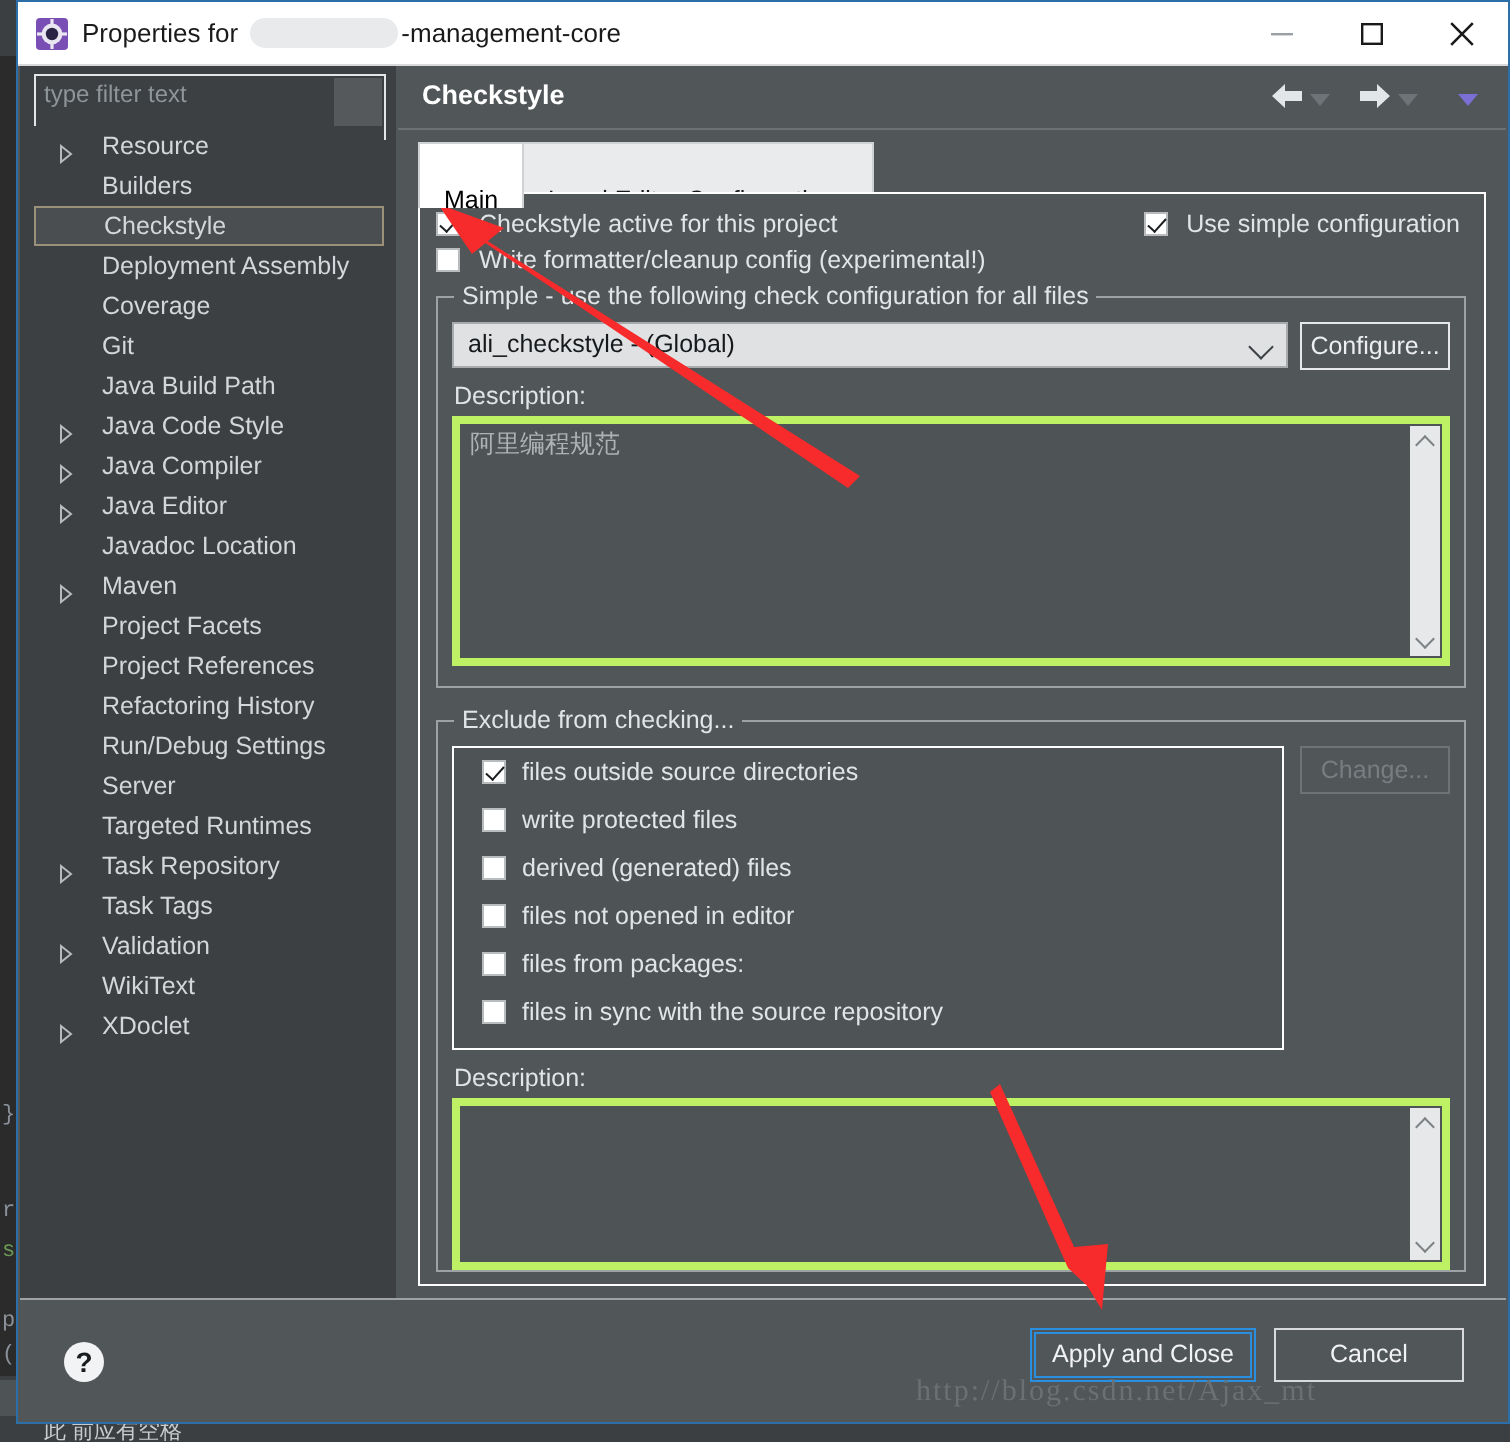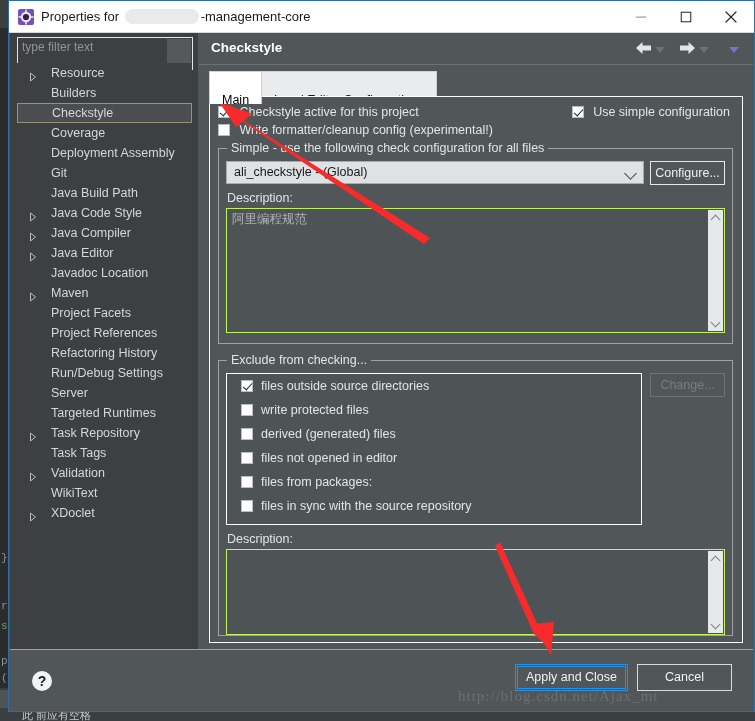--- a/index.html
+++ b/index.html
@@ -110,21 +110,21 @@
   .combo .chev{position:absolute;right:8px;top:7px;width:8px;height:8px;
     border-right:1.6px solid #3d4143;border-bottom:1.6px solid #3d4143;transform:rotate(45deg);}
   .btn{
     position:absolute;background:#515659;border:1px solid #e6e8ea;box-sizing:border-box;
     color:#eceef0;font-size:12.5px;text-align:center;white-space:nowrap;
   }
   .btn.disabled{border-color:#6e7376;color:#787d80;}
   .lbl-static{position:absolute;font-size:12.5px;color:#e2e5e7;white-space:nowrap;}
 
   .textarea{
-    position:absolute;background:#4e5356;border:1px solid #bef264;box-sizing:border-box;
+    position:absolute;background:#4e5356;border:4px solid #bef264;box-sizing:border-box;
   }
   .textarea .txt{position:absolute;left:5px;top:2px;font-size:12.5px;color:#aeb2b5;}
   .vscroll{position:absolute;right:1px;top:1px;bottom:1px;width:15px;background:#e6e8ea;}
   .vscroll .up,.vscroll .dn{position:absolute;left:0;width:15px;height:15px;}
   .vscroll .up{top:0;} .vscroll .dn{bottom:0;}
   .vscroll .chev{position:absolute;left:4px;width:6px;height:6px;border-left:1.5px solid #7d8285;border-top:1.5px solid #7d8285;}
   .vscroll .up .chev{top:6px;transform:rotate(45deg);}
   .vscroll .dn .chev{top:3px;transform:rotate(225deg);}
 
   .listbox{
@@ -204,22 +204,22 @@
     <div class="filterbox">
       <span class="ph">type filter text</span>
       <span class="nub"></span>
     </div>
     <div class="tree" id="tree-container">
         <div class="tree-item"><span class="tri-outline"><svg width="8" height="10" viewBox="0 0 8 10">
               <path d="M1.5,1 L6.5,5 L1.5,9 Z" fill="none" stroke="#b7babc" stroke-width="1"></path>
             </svg></span><span>Resource</span></div>
         <div class="tree-item"><span>Builders</span></div>
         <div class="tree-item sel"><span>Checkstyle</span></div>
+        <div class="tree-item"><span>Deployment Assembly</span></div>
         <div class="tree-item"><span>Coverage</span></div>
-        <div class="tree-item"><span>Deployment Assembly</span></div>
         <div class="tree-item"><span>Git</span></div>
         <div class="tree-item"><span>Java Build Path</span></div>
         <div class="tree-item"><span class="tri-outline"><svg width="8" height="10" viewBox="0 0 8 10">
               <path d="M1.5,1 L6.5,5 L1.5,9 Z" fill="none" stroke="#b7babc" stroke-width="1"></path>
             </svg></span><span>Java Code Style</span></div>
         <div class="tree-item"><span class="tri-outline"><svg width="8" height="10" viewBox="0 0 8 10">
               <path d="M1.5,1 L6.5,5 L1.5,9 Z" fill="none" stroke="#b7babc" stroke-width="1"></path>
             </svg></span><span>Java Compiler</span></div>
         <div class="tree-item"><span class="tri-outline"><svg width="8" height="10" viewBox="0 0 8 10">
               <path d="M1.5,1 L6.5,5 L1.5,9 Z" fill="none" stroke="#b7babc" stroke-width="1"></path>

